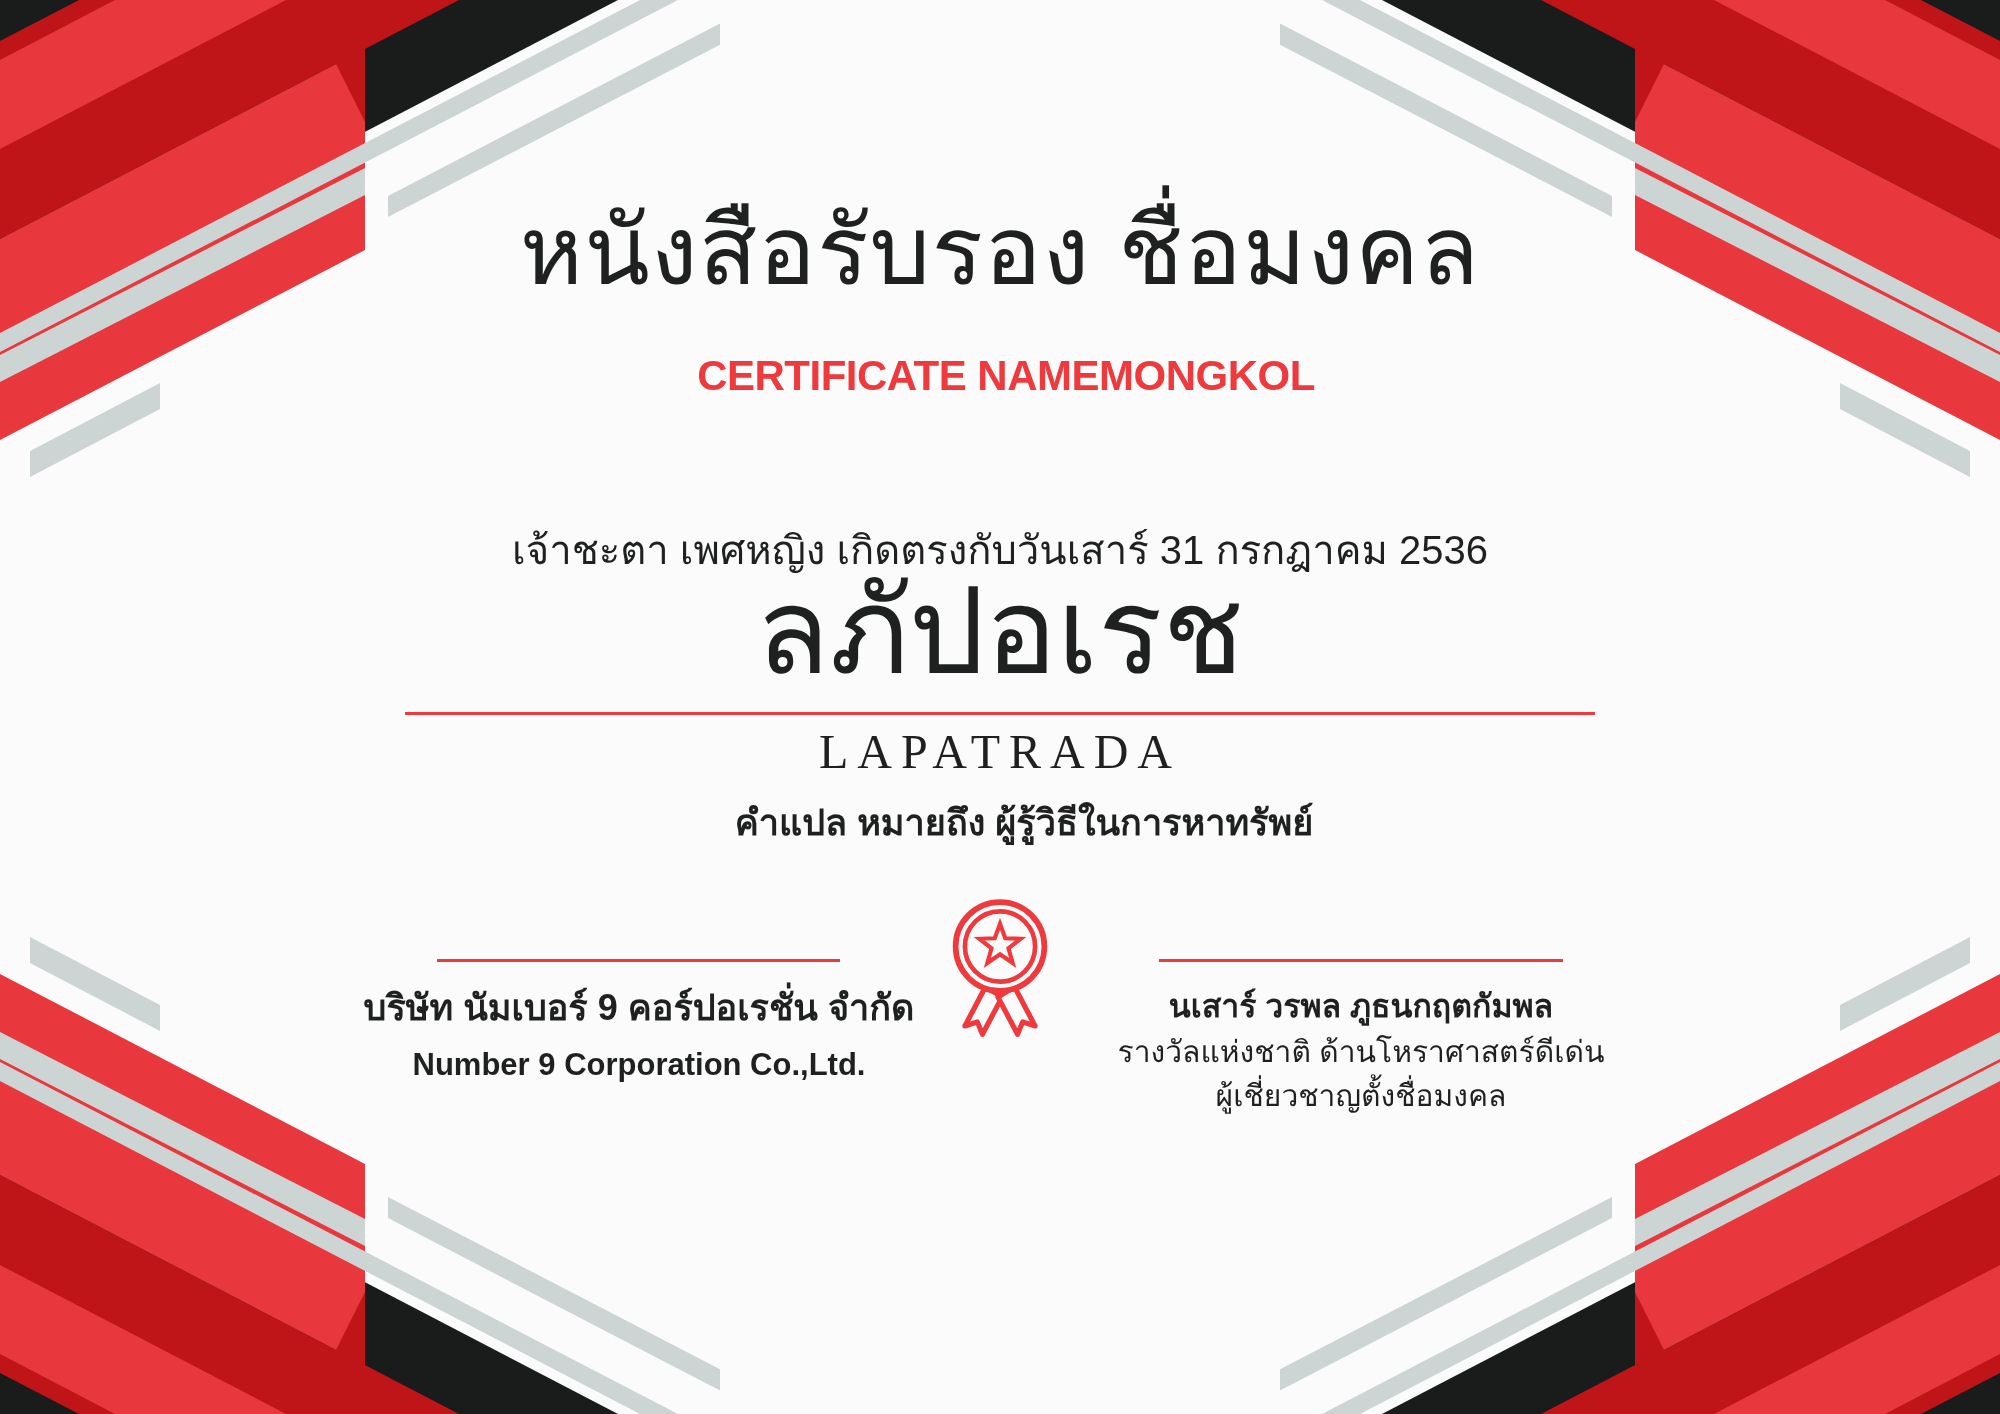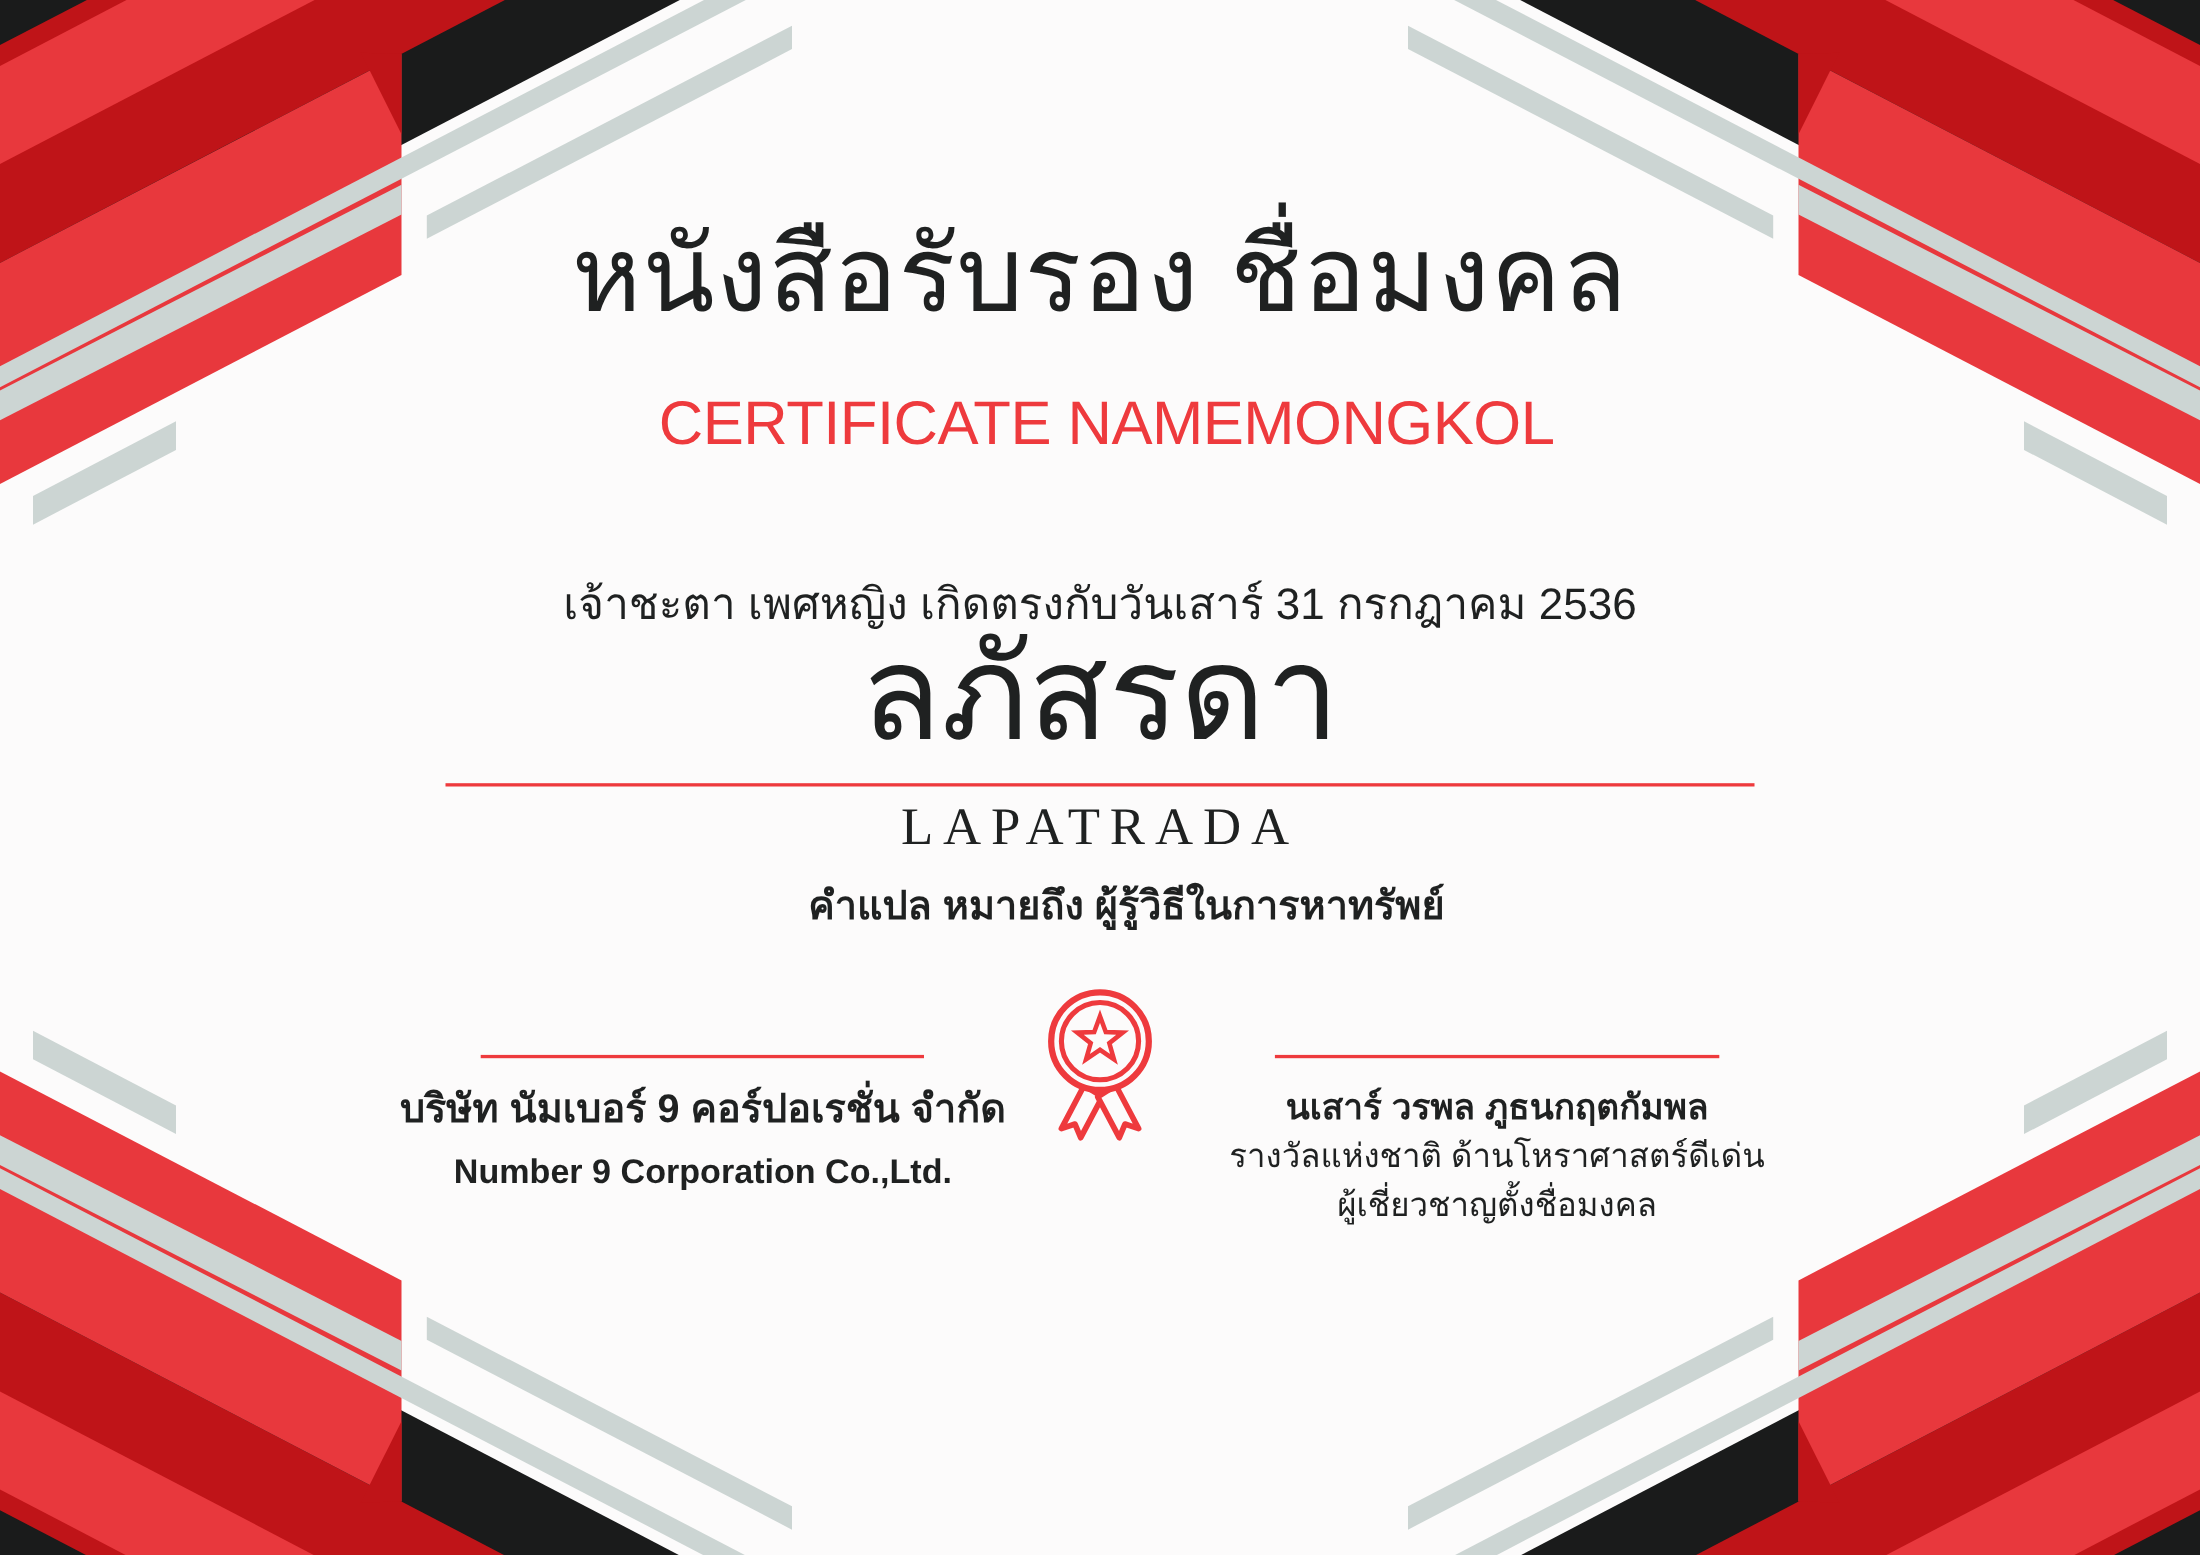--- a/index.html
+++ b/index.html
@@ -28,21 +28,21 @@
   .corner.bl{bottom:0;left:0;transform:scaleY(-1);}
   .corner.br{bottom:0;right:0;transform:scale(-1,-1);}
   .c-black{fill:var(--corner-black,#1a1b1b);}
   .c-dark{fill:var(--dark-red,#bf1418);}
   .c-bright{fill:var(--bright-red,#e8383d);}
   .c-gray{fill:var(--corner-gray,#ccd5d3);}
 
   
   .layer{position:absolute;left:0;right:0;text-align:center;}
   .title-th{top:186px;font-size:96px;font-weight:500;line-height:1.35;letter-spacing:1px;}
-  .subtitle-en{top:352px;font-size:56px;font-weight:400;color:var(--accent-red,#ee3a3d);letter-spacing:-0.5px;margin-left:12px;}
+  .subtitle-en{top:352px;font-size:42px;font-weight:700;color:var(--accent-red,#ee3a3d);letter-spacing:-0.5px;margin-left:12px;}
   .birth-line{top:522px;font-size:40px;font-weight:400;line-height:1.4;}
   .name-th{top:556px;font-size:120px;font-weight:500;line-height:1.25;}
   .divider{position:absolute;top:712px;left:405px;width:1190px;height:3px;background:var(--accent-red,#ee3a3d);}
   .name-en{top:724px;font-size:48px;font-family:"Liberation Serif","DejaVu Serif",serif;font-weight:500;letter-spacing:9px;}
   .meaning{top:794px;font-size:36px;font-weight:700;padding-left:48px;}
 
   .medal{position:absolute;left:948px;top:898px;width:104px;height:160px;}
   .medal path,.medal circle,.medal polygon{stroke:var(--accent-red,#ee3a3d);}
 
   .sig-rule{position:absolute;top:959px;height:3px;background:var(--accent-red,#ee3a3d);}
@@ -111,21 +111,21 @@
       <polygon class="c-gray" points="640,0 678,0 0,352 0,333"></polygon>
       <polygon class="c-gray" points="765,0 806,0 388,217 388,196"></polygon>
       <polygon class="c-gray" points="365,168 365,195 0,382 0,355"></polygon>
       <polygon class="c-gray" points="160,383 160,409 30,477 30,451"></polygon>
     </svg>
   </div>
 
   <h1 class="layer title-th">หนังสือรับรอง ชื่อมงคล</h1>
   <div class="layer subtitle-en">CERTIFICATE NAMEMONGKOL</div>
   <div class="layer birth-line">เจ้าชะตา เพศหญิง เกิดตรงกับวันเสาร์ 31 กรกฎาคม 2536</div>
-  <div class="layer name-th">ลภัสรดา</div>
+  <div class="layer name-th">ลภัปอเรช</div>
   <div class="divider"></div>
   <div class="layer name-en">LAPATRADA</div>
   <div class="layer meaning">คำแปล หมายถึง ผู้รู้วิธีในการหาทรัพย์</div>
 
   <svg class="medal" viewBox="0 0 100 155">
     <polygon points="36,86 16,124 28,120 33,132 52,96" fill="#fcfbfb" stroke-width="5" stroke-linejoin="round"></polygon>
     <polygon points="64,86 84,124 72,120 67,132 48,96" fill="#fcfbfb" stroke-width="5" stroke-linejoin="round"></polygon>
     <circle cx="50" cy="47" r="43" fill="#fcfbfb" stroke-width="5.5"></circle>
     <circle cx="50" cy="47" r="34" fill="none" stroke-width="4.5"></circle>
     <path d="M50,25 L55.1,39 L70,39.5 L58.2,48.7 L62.3,63 L50,54.6 L37.7,63 L41.8,48.7 L30,39.5 L44.9,39 Z" fill="none" stroke-width="4" stroke-linejoin="miter"></path>

